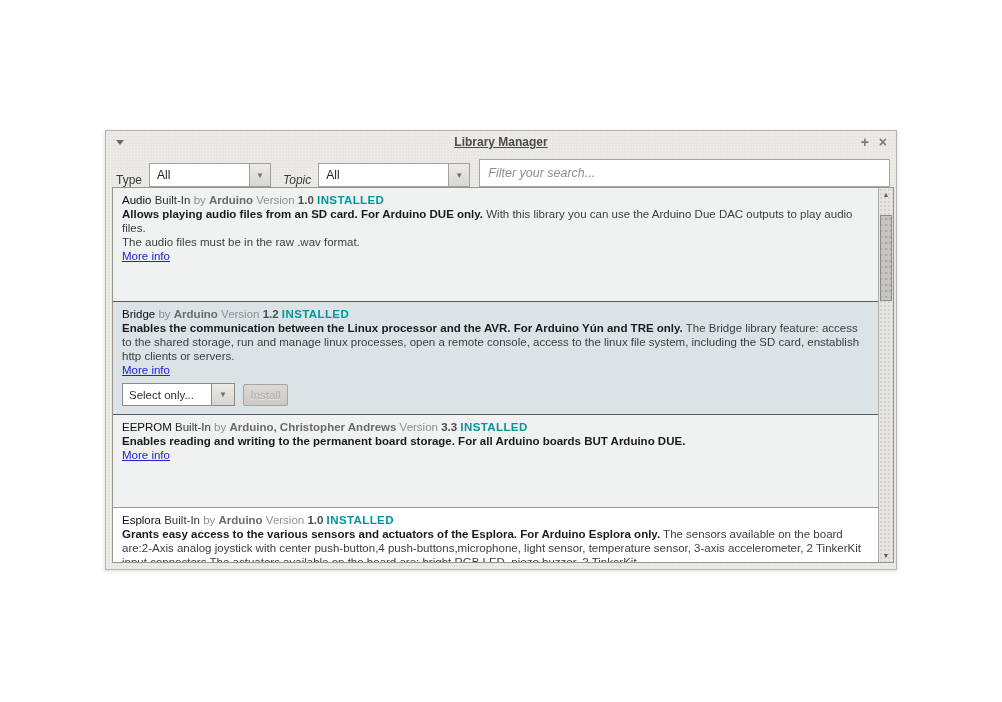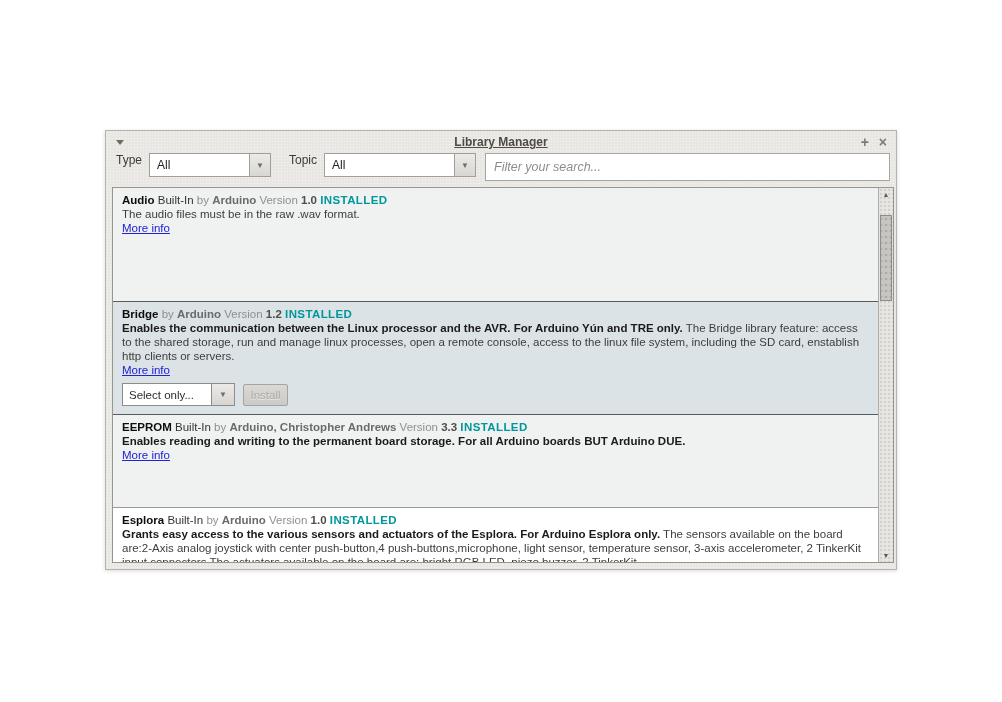--- a/index.html
+++ b/index.html
@@ -16,49 +16,49 @@
   .title { position:absolute; left:0; right:0; top:4px; text-align:center;
     font-size:12px; font-weight:bold; color:#4f4b46;text-decoration:underline; }
   .win-menu { position:absolute; left:10px; top:9px; width:0; height:0;
     border-left:4px solid transparent; border-right:4px solid transparent;
     border-top:5px solid #6e6a61; cursor:pointer; }
   .win-buttons { position:absolute; right:9px; top:2px; display:flex; gap:10px;
     color:#7d7b76; font-size:14px; font-weight:bold; line-height:18px; }
   .win-buttons span { cursor:pointer; }
 
   
-  .toolbar { display:flex; align-items:flex-start; height:34px; padding:0 6px 0 10px;
+  .toolbar { display:flex; align-items:flex-end; height:34px; padding:0 6px 0 10px;
     font-size:12px; color:#3d3b38; }
   .tb-label { margin-right:7px; }
   .combo { display:flex; height:24px; }
   .combo-value { background:#fff; border:1px solid #a29f9a; border-right:none;
     padding:8px 7px; display:flex; align-items:center; font-size:12px; color:#222; }
   .combo-btn { width:22px; border:1px solid #a29f9a;
     background:linear-gradient(#eceae7,#d9d7d3); display:flex; align-items:center;
     justify-content:center; font-size:8px; color:#6f6d69; cursor:pointer; }
   .w-type { width:100px; } .w-topic { width:130px; }
-  .gap1 { margin-right:6px; } .gap2 { margin-left:12px; }
+  .gap1 { margin-right:6px; } .gap2 { margin-left:6px;font-style:italic; }
   .search { flex:1; margin-left:9px; height:28px; background:#fff;
     border:1px solid #a8a5a0; padding:8px 8px; font-size:12.5px; color:#222;
     font-family:"Liberation Sans", sans-serif; }
   .search::placeholder { font-style:italic; color:#8f8d89; }
 
   
   .list { position:absolute; left:6px; top:56px; width:782px; height:376px;
     border:1px solid #98958e; background:#fff; display:flex; overflow:hidden; }
   .entries { flex:1; overflow:hidden; }
 
   .entry { padding:5px 12px 0 9px; border-bottom:1px solid #9a9a98;
     font-size:11.5px; line-height:14px; color:#3d3d3d; }
   .entry-audio   { height:114px; background:#eff2f1; border-bottom-color:#585c5d; }
   .entry-bridge  { height:113px; background:#dbe3e6; border-bottom-color:#585c5d; }
   .entry-eeprom  { height:93px;  background:#eff2f1; }
   .entry-esplora { height:120px; background:#ffffff; }
 
-  .lib-name { font-weight:bold; color:#0d0d0d; }
+  .lib-name { font-weight:normal; color:#0d0d0d; }
   .lib-builtin { color:#333; }
   .dim { color:#8f8f8d; }
   .lib-author { font-weight:bold; color:#6b6b69; }
   .lib-version { font-weight:bold; color:#4e4e4c; }
   .lib-installed { font-weight:bold; color:#00979c; letter-spacing:.4px; }
   .desc .b { font-weight:bold; color:#1b1b1b; }
   .more-info { color:#2121d6; text-decoration:underline; cursor:pointer; display:inline-block; }
 
   
   .ctrl-row { display:flex; align-items:center; margin-top:6px; }
@@ -118,20 +118,24 @@
       <div class="entry entry-audio">
         <div>
           <span class="lib-name">Audio</span>
           <span class="lib-builtin">Built-In</span>
           <span class="dim">by</span>
           <span class="lib-author">Arduino</span>
           <span class="dim">Version</span>
           <span class="lib-version">1.0</span>
           <span class="lib-installed">INSTALLED</span>
         </div>
+        <div class="desc">
+          <span class="b">Allows playing audio files from an SD card. For Arduino DUE only.</span>
+          <span>With this library you can use the Arduino Due DAC outputs to play audio files.</span>
+        </div>
         <div class="desc">The audio files must be in the raw .wav format.</div>
         <a class="more-info">More info</a>
       </div>
 
       <div class="entry entry-bridge">
         <div>
           <span class="lib-name">Bridge</span>
           <span class="dim">by</span>
           <span class="lib-author">Arduino</span>
           <span class="dim">Version</span>

